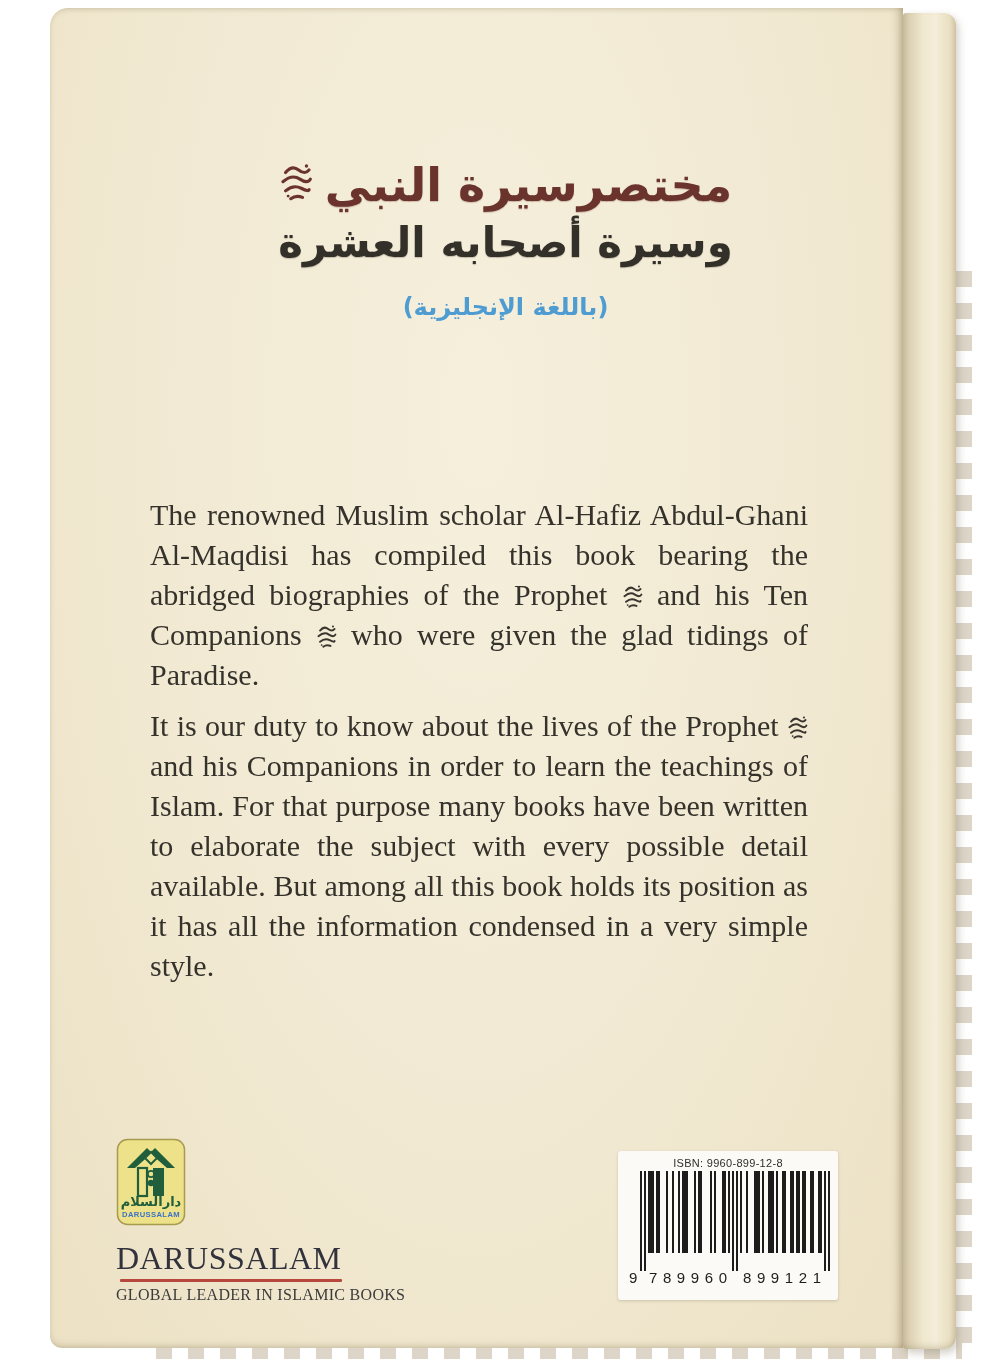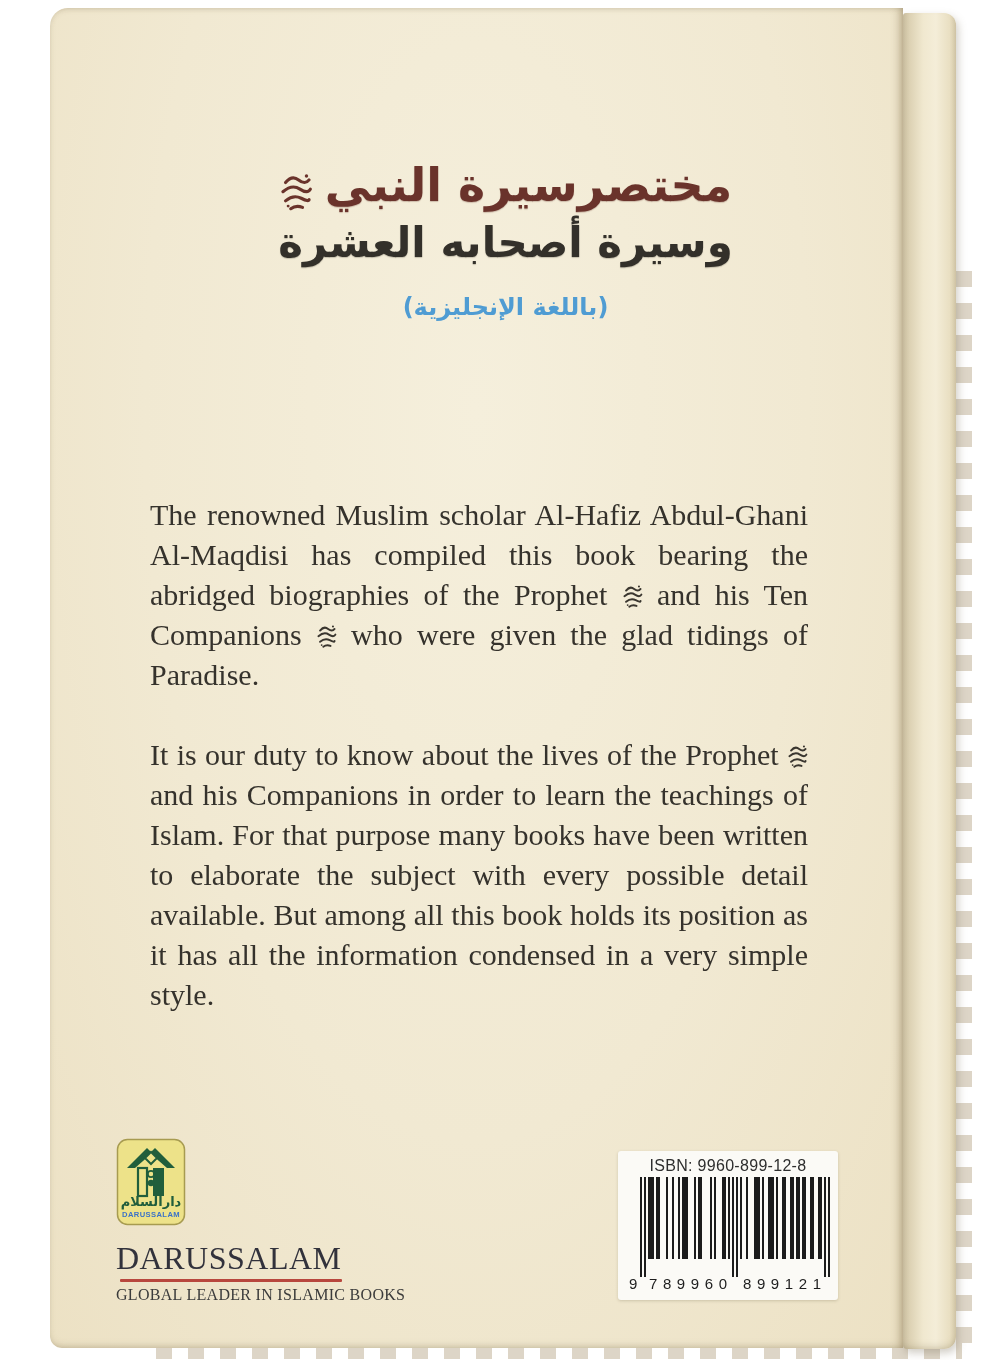--- a/index.html
+++ b/index.html
@@ -30,42 +30,42 @@
   .spine{
     position:absolute;left:853px;top:5px;width:53px;height:1336px;
     background:linear-gradient(90deg,#cdc1a3 0%, #dcd1b3 12%, #f0e8cf 38%, #f4edd8 62%, #e9dfc2 88%, #d6caab 100%);
     border-radius:3px 12px 12px 4px;
     box-shadow:inset 0 -4px 8px -4px rgba(110,95,60,.4), 2px 4px 8px rgba(120,110,85,.35);
   }
 
   
   .title-block{position:absolute;left:0;top:148px;width:853px;text-align:center;transform:translateX(29px);}
   .title-line1{
-    direction:rtl;display:flex;justify-content:center;align-items:flex-end;gap:12px;
+    direction:rtl;display:flex;justify-content:center;align-items:center;gap:12px;
     font-family:"DejaVu Sans", sans-serif;font-weight:bold;font-size:46px;line-height:1.3;
     color:#6a332b;text-shadow:0 1px 1px rgba(90,40,30,.25);
   }
   .title-mark{width:34px;height:46px;color:#6a332b;margin-top:-6px;flex:0 0 auto;}
   .title-line2{
     direction:rtl;font-family:"DejaVu Sans", sans-serif;font-weight:600;font-size:42px;line-height:1.3;
     color:#33302a;margin-top:0;text-shadow:0 1px 1px rgba(60,55,45,.25);
   }
   .title-sub{
     direction:rtl;font-family:"DejaVu Sans", sans-serif;font-weight:600;font-size:24px;
     color:#4f9cd3;margin-top:23px;
   }
 
   
   .body-text{
     position:absolute;left:100px;top:487px;width:658px;
     font-family:"Liberation Serif", serif;font-size:30px;line-height:40px;color:#35322c;
     text-align:justify;
   }
   .body-text p{margin:0;}
-  .body-text p + p{margin-top:40px;}
+  .body-text p + p{margin-top:11px;}
   .inline-mark{display:inline-block;width:21px;height:26px;vertical-align:-5px;color:#3a362f;}
 
   
   .publisher{position:absolute;left:66px;top:1130px;width:230px;text-align:left;}
   .badge{display:inline-block;}
   .pub-name{
     font-family:"Liberation Serif", serif;font-size:32px;letter-spacing:.5px;color:#32323c;
     margin-top:10px;white-space:nowrap;
   }
   .pub-rule{height:3px;background:#b8473e;margin:2px 4px 4px 4px;border-radius:1px;}
@@ -73,21 +73,21 @@
     font-family:"Liberation Serif", serif;font-size:16px;letter-spacing:.3px;color:#3b3b3b;white-space:nowrap;
   }
 
   
   .barcode-panel{
     position:absolute;left:568px;top:1143px;width:220px;height:149px;
     background:#fbfaf6;border-radius:3px;box-shadow:0 1px 3px rgba(100,90,60,.25);
     text-align:center;
   }
   .isbn-label{
-    font-family:"Liberation Sans", sans-serif;font-size:16px;color:#2e2e2e;
+    font-family:"Liberation Sans", sans-serif;font-size:11px;color:#2e2e2e;
     padding-top:6px;letter-spacing:.3px;
   }
   .barcode-svg{display:block;margin:2px auto 0 auto;}
   .barcode-svg text{
     font-family:"Liberation Sans", sans-serif;font-size:15px;fill:#1d1d1d;
   }
 
   .hidden-defs{position:absolute;width:0;height:0;overflow:hidden;}
 </style>
 </head>

